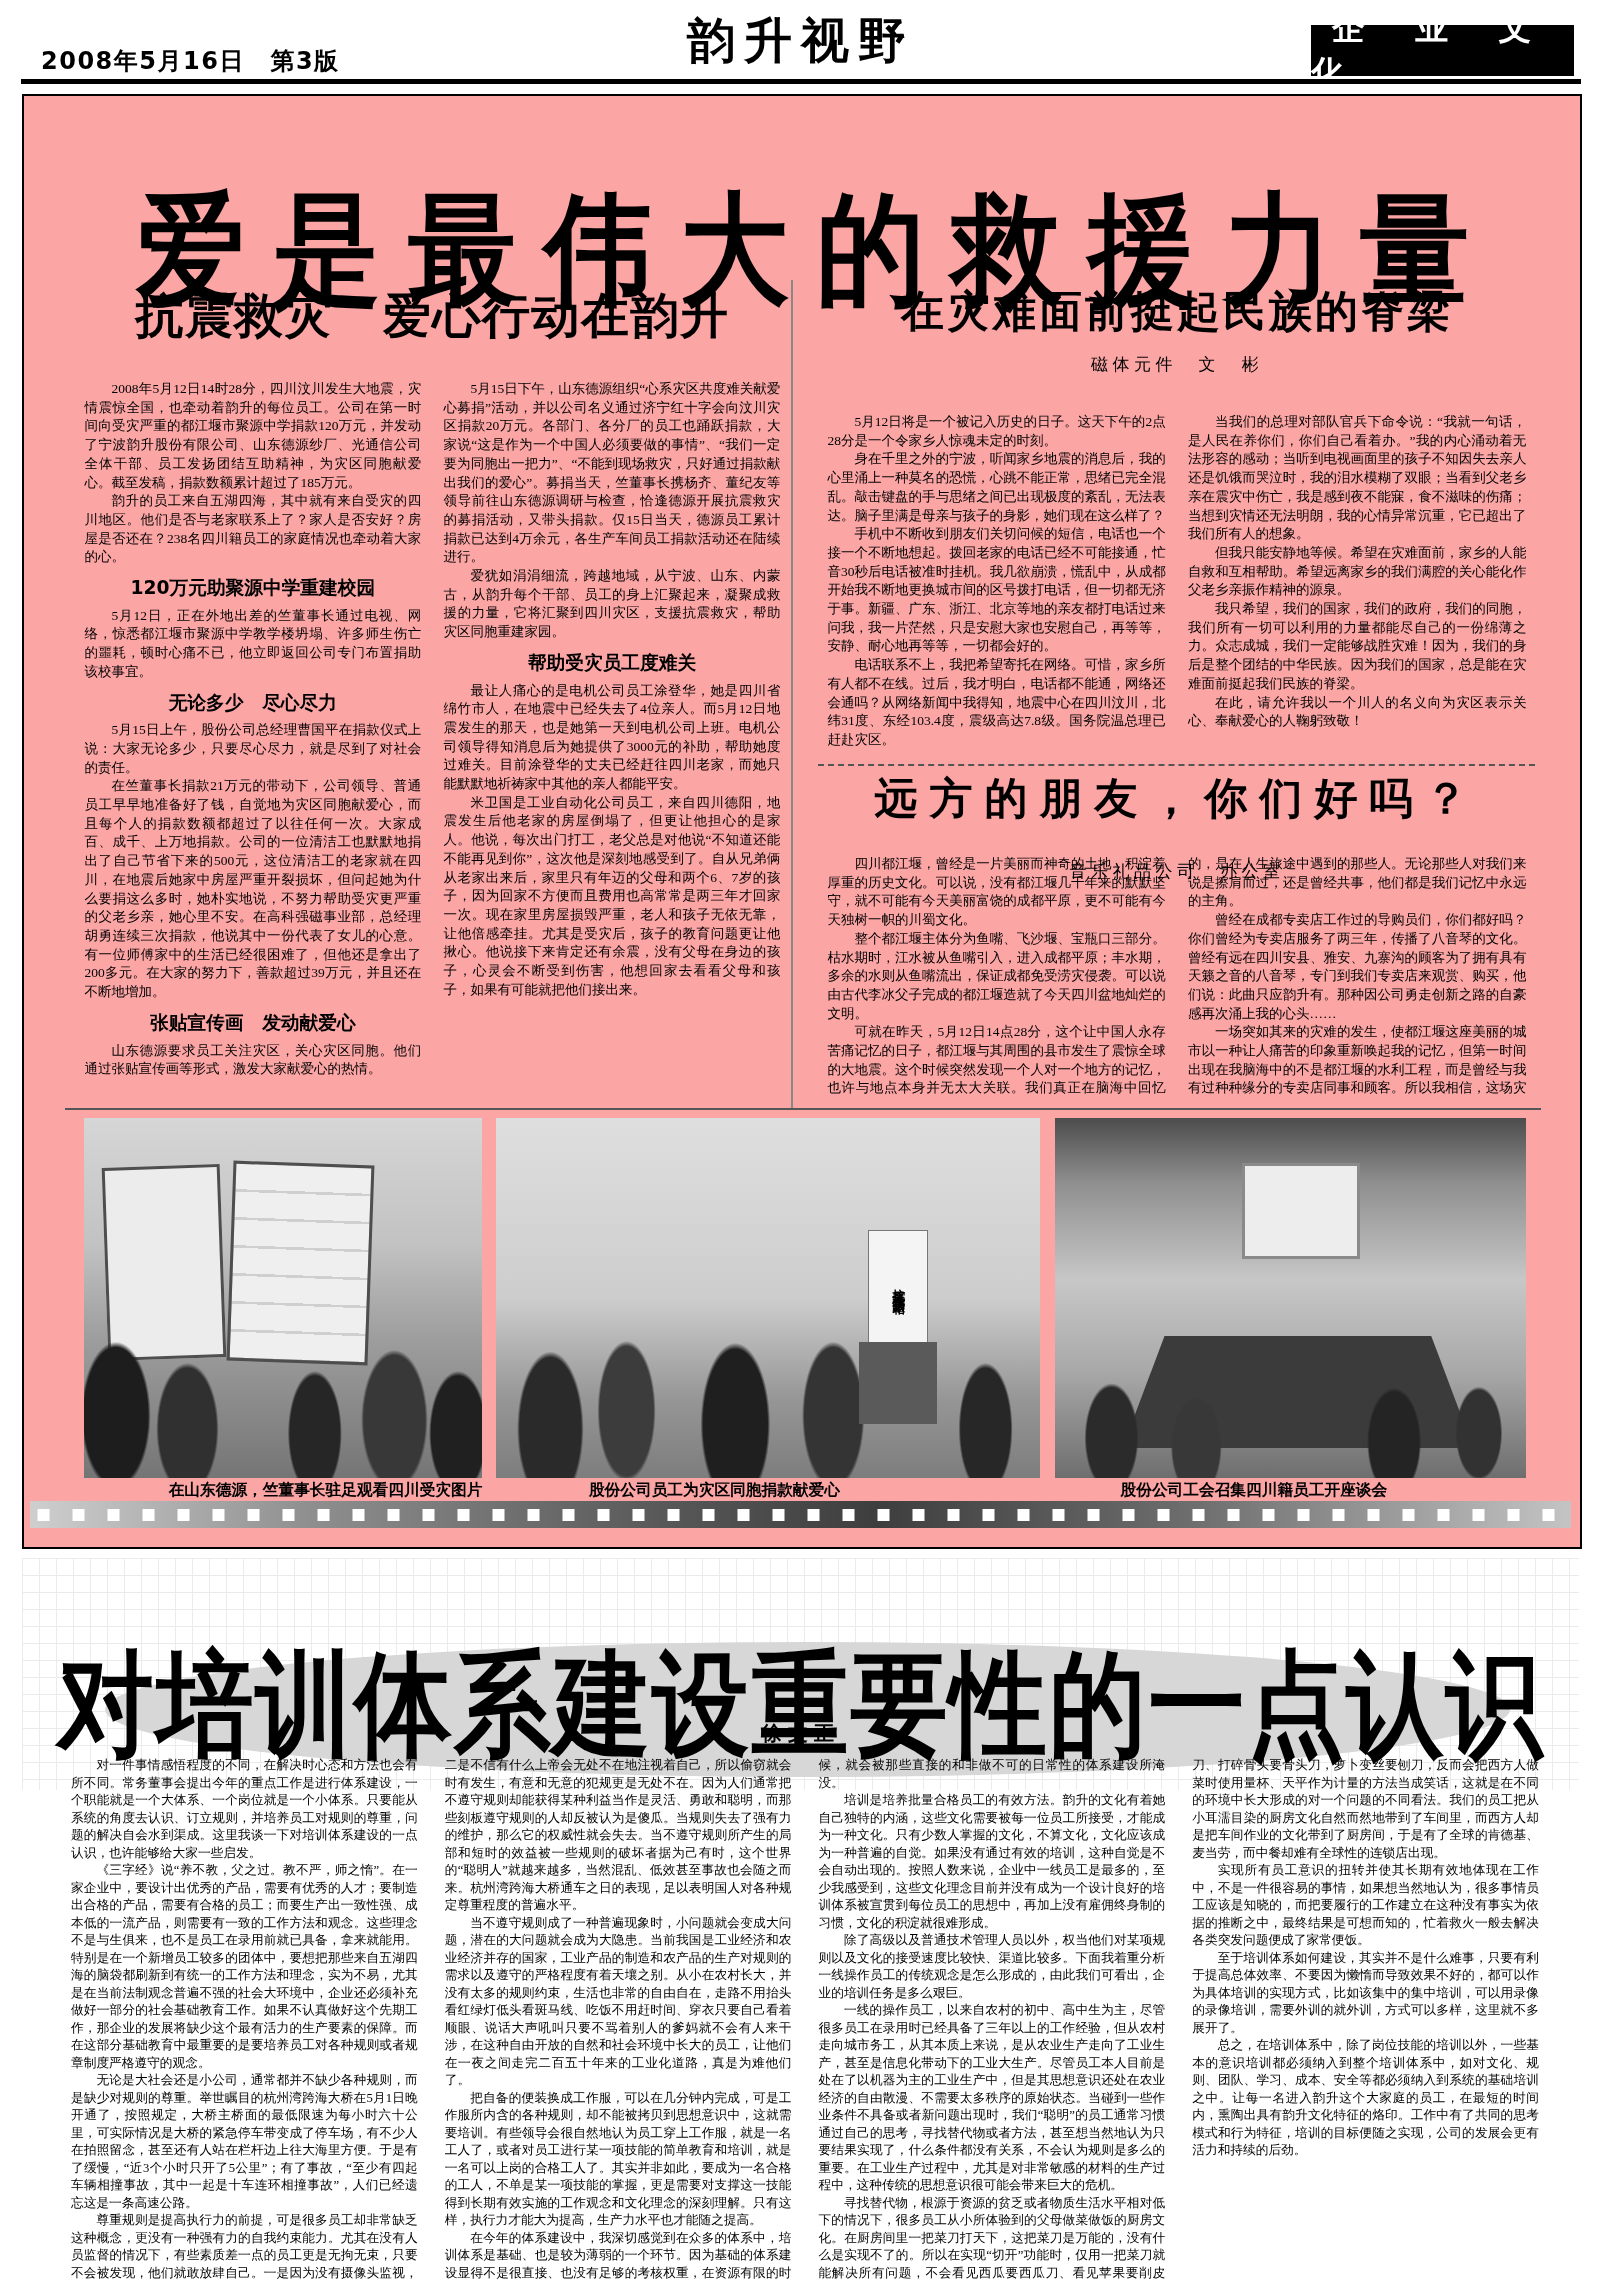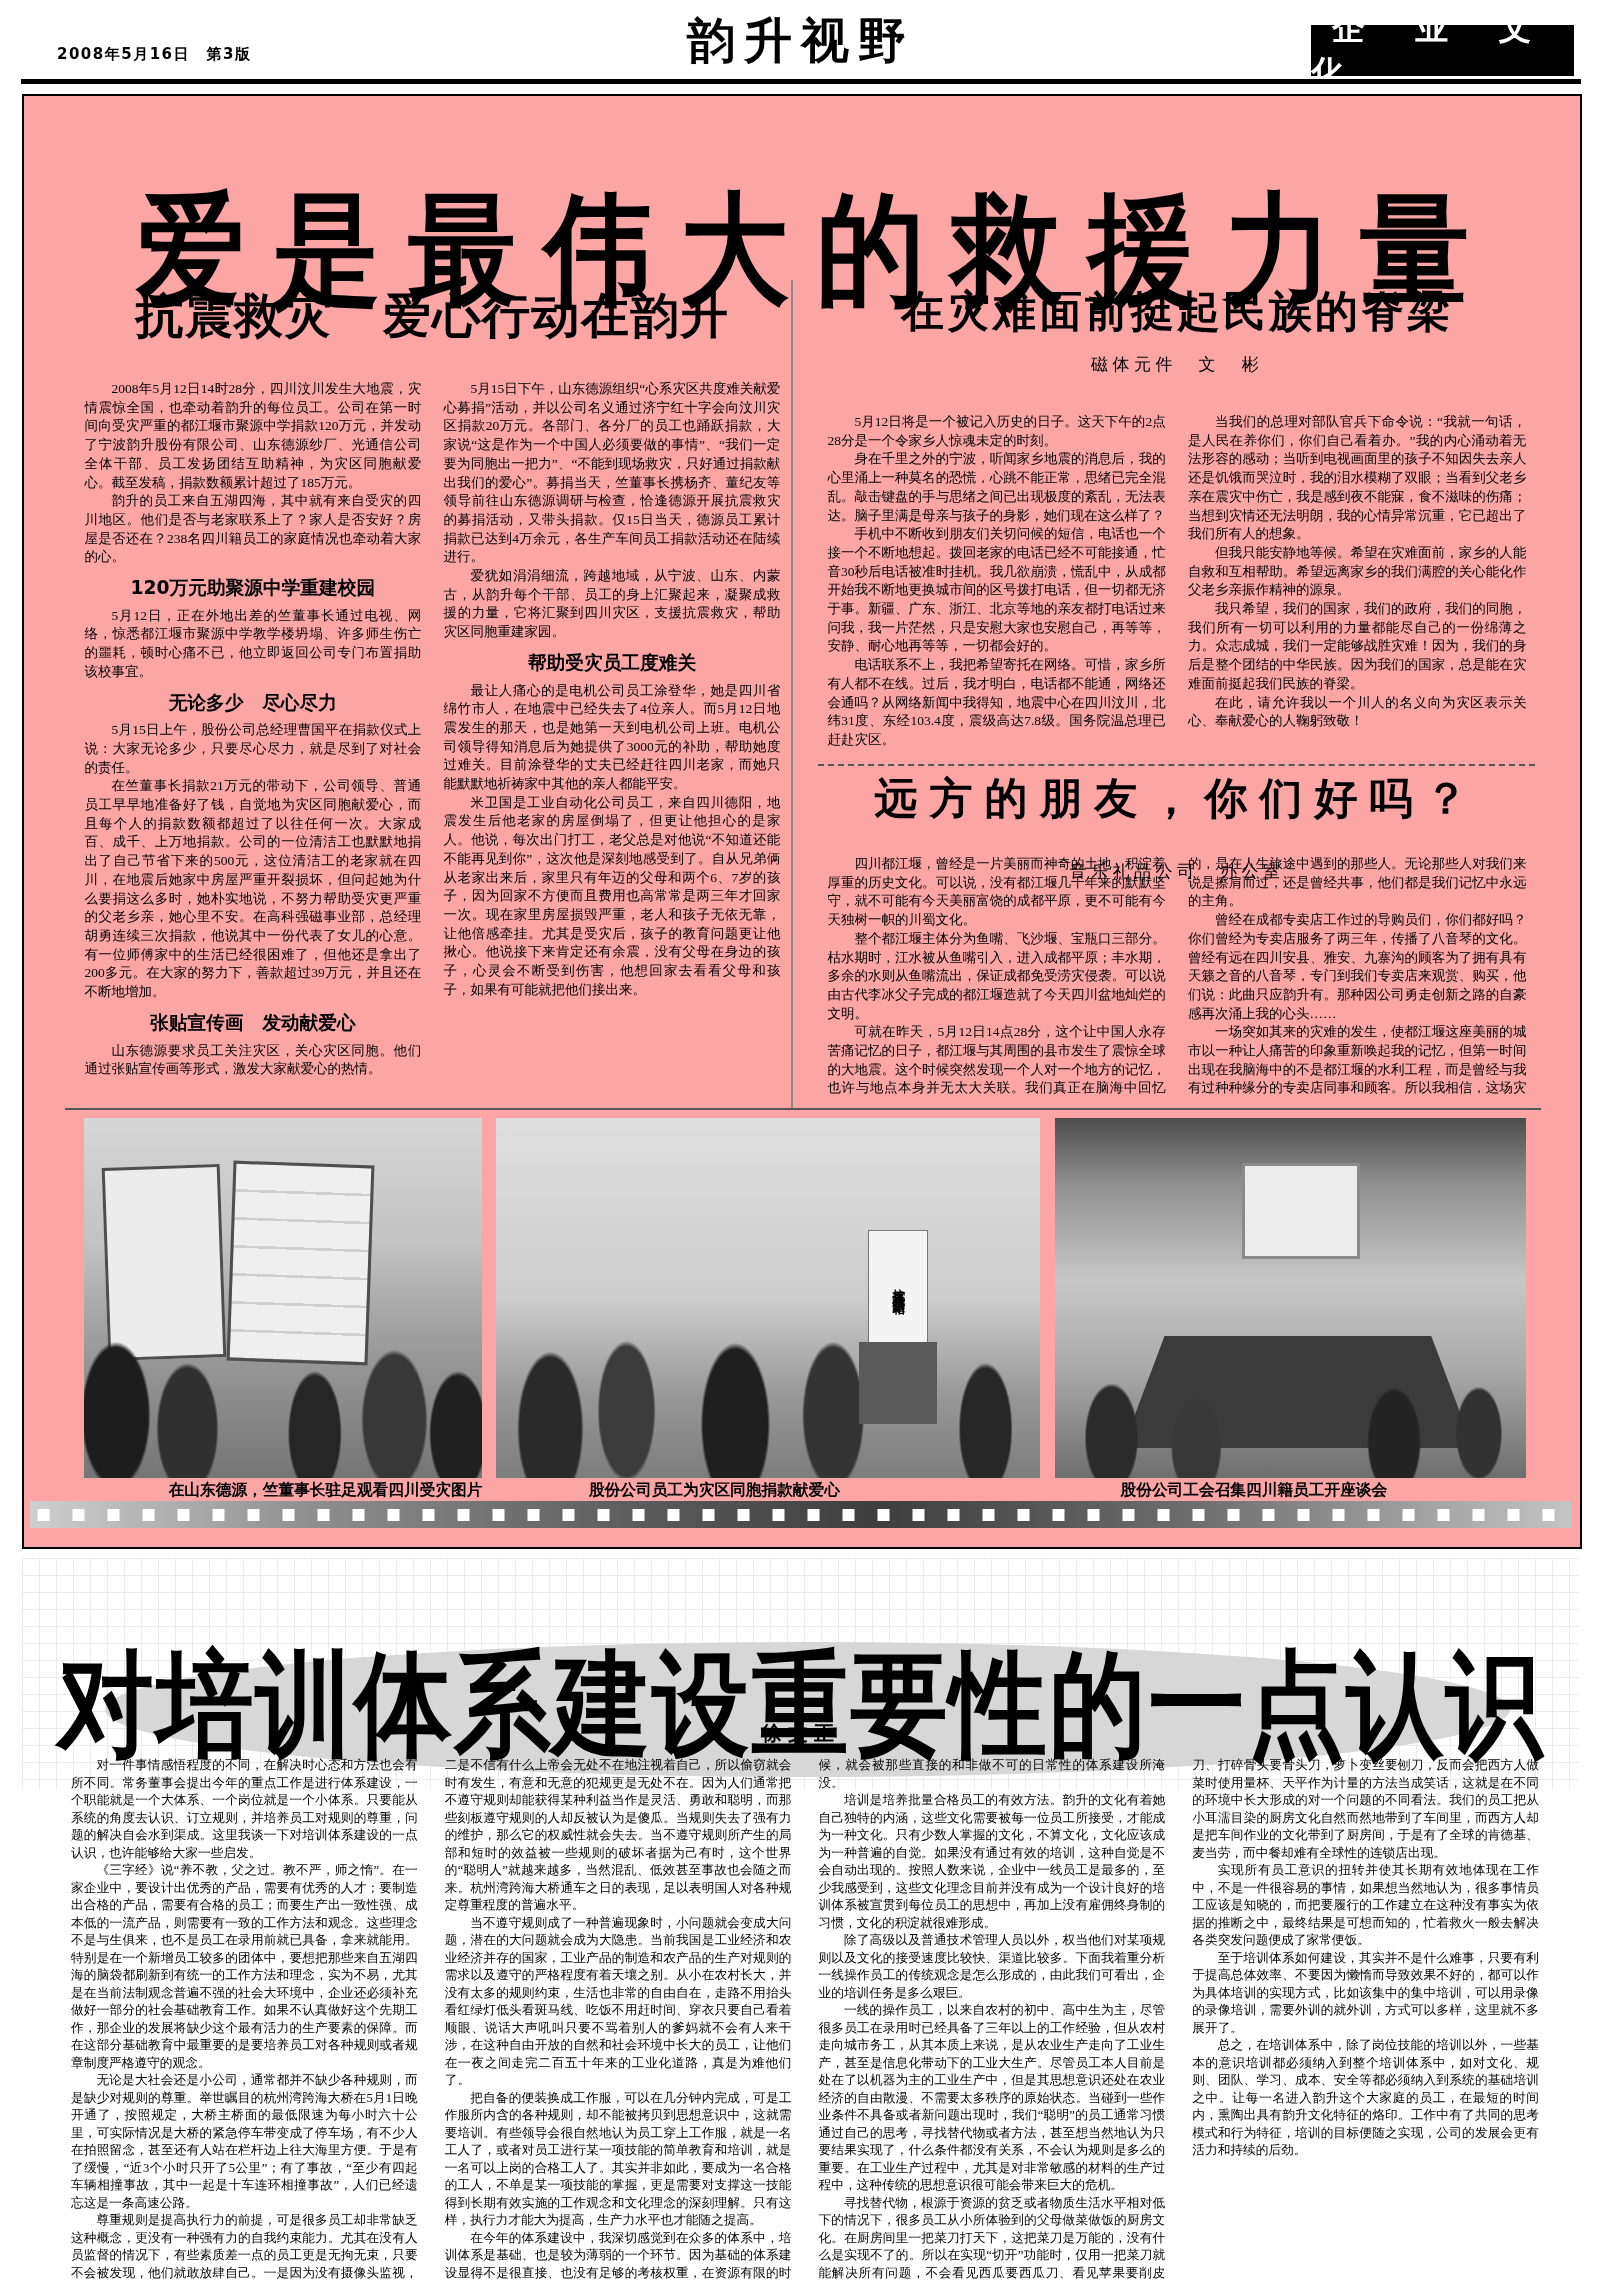--- a/index.html
+++ b/index.html
@@ -2,21 +2,21 @@
 <html style="font-size:12px"><head>
 <meta charset="utf-8">
 <style>
   html,body{margin:0;padding:0;background:#888;}
   .page{position:relative;width:1602px;height:2295px;background:#ffffff;color:#000;
         font-family:"Liberation Serif","DejaVu Serif",serif;overflow:hidden;}
   .abs{position:absolute;}
 
   
   .date-edition{left:41px;top:45px;font-family:"DejaVu Sans","Liberation Sans",sans-serif;
-        font-size:15px;font-weight:bold;letter-spacing:1.5px;margin-left:16px;}
+        font-size:24px;font-weight:bold;letter-spacing:1.5px;}
   .paper-title{left:0;right:0;top:9px;text-align:center;font-size:48px;font-weight:900;
         letter-spacing:9px;font-family:"Liberation Serif",serif;}
   .section-label-box{right:28px;top:25.4px;width:263px;height:51px;background:#000;color:#fff;
         display:flex;align-items:center;justify-content:center;}
   .section-label-box span{font-size:33px;font-weight:bold;letter-spacing:21px;text-indent:21px;}
   .masthead-rule{left:21px;width:1560px;top:79px;height:5.2px;background:#000;}
 
   
   .main-box{left:22.4px;top:94px;width:1556px;height:1451px;border:2.2px solid #000;background:#fca5a5;}
   .main-box > *{position:absolute;}

